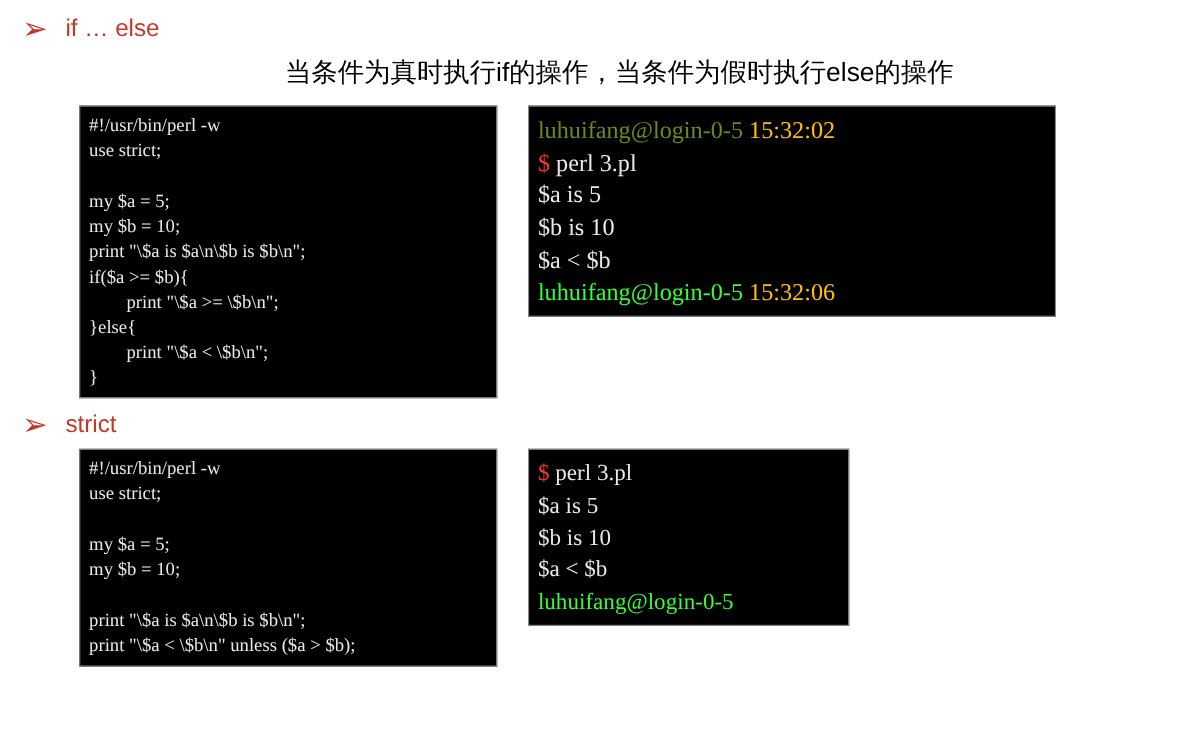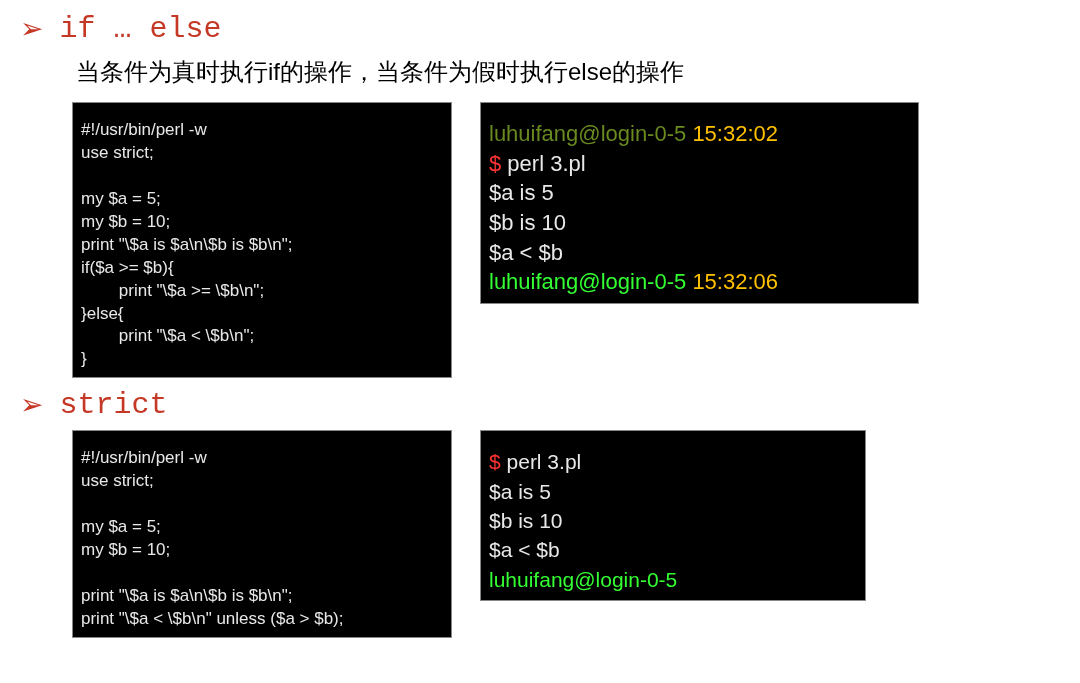--- a/index.html
+++ b/index.html
@@ -20,47 +20,48 @@
   }
   .chevron {
     color: #c53826;
     font-size: 28px;
     line-height: 1;
     margin-right: 16px;
     margin-left:-10px;
   }
   .heading-text {
     color: #c53826;
-    font-size: 30px;
-    font-family: Liberation Mono, monospace;
+    font-size: 22px;
+    font-family: Liberation Sans, sans-serif;
   }
   .description {
     color: #000;
     font-size: 24px;
     margin: 10px 0 14px 46px;
+    text-align: center;
   }
   .code-row {
     display: flex;
     gap: 28px;
     align-items: flex-start;
     margin-left: 42px;
   }
   .code-box {
     background: #000;
     color: #e8e8e8;
-    font-family: Liberation Sans, sans-serif;
-    padding: 16px 10px 6px 8px;
+    font-family: Liberation Serif, serif;
+    padding: 6px 10px 6px 8px;
     white-space: pre;
     box-sizing: border-box;
     border: 1px solid #888;
   }
   .code1-left  { font-size: 17px; line-height: 1.35; width:380px; }
-  .code1-right { font-size: 22px; line-height: 1.35; width:439px; }
+  .code1-right { font-size: 22px; line-height: 1.35; width:480px; }
   .code2-left  { font-size: 17px; line-height: 1.35; width:380px; }
-  .code2-right { font-size: 21px; line-height: 1.4;  width:386px; }
+  .code2-right { font-size: 21px; line-height: 1.4;  width:292px; }
   .g  { color: #33ff33; }
   .gd { color: #6a8a1f; }
   .y  { color: #ffc000; }
   .r  { color: #ff3333; }
 </style>
 </head>
 <body>
 
 <div class="section">
   <div class="heading-row">

